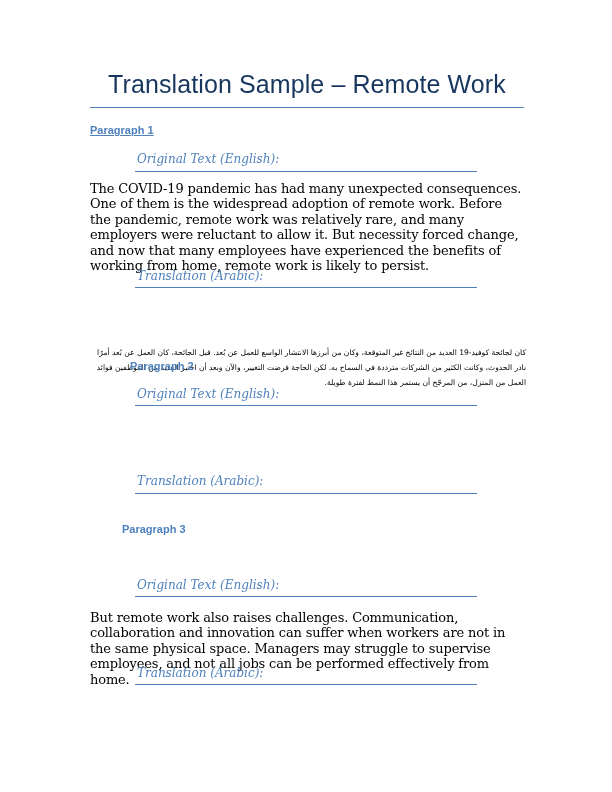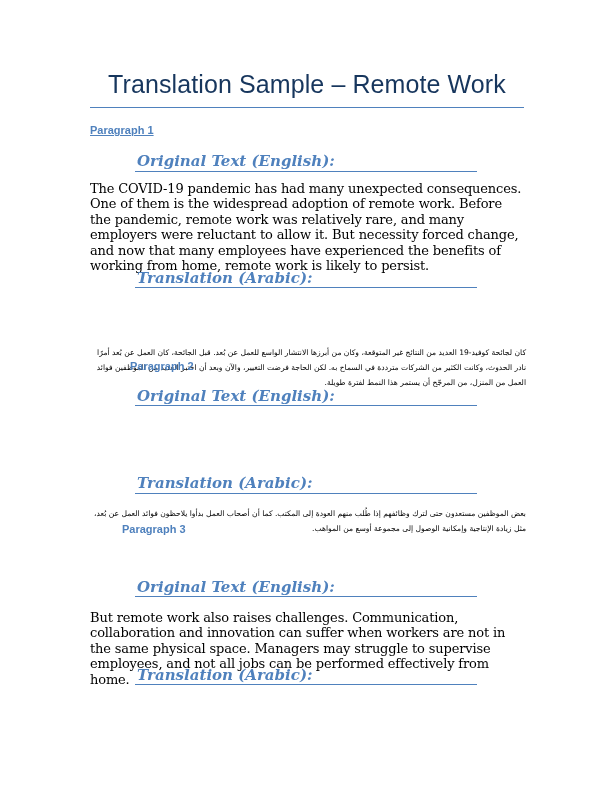--- a/index.html
+++ b/index.html
@@ -45,23 +45,23 @@
       left: 90px;
       font-family: "Liberation Sans", sans-serif;
       font-weight: bold;
       font-size: 11px;
       color: #4f81bd;
     }
     .sub-heading {
       position: absolute;
       left: 137px;
       font-family: "DejaVu Serif", serif;
-      font-weight: bold;
+      font-weight: normal;
       font-style: italic;
-      font-size: 15px;
+      font-size: 12px;
       color: #4f81bd;
     }
     .sub-rule {
       position: absolute;
       left: 135px;
       width: 342px;
       height: 0;
       border-top: 1px solid #4f81bd;
     }
     .body-en {
@@ -100,21 +100,20 @@
   <div class="body-en" style="top:181px;">The COVID-19 pandemic has had many unexpected consequences. One of them is the widespread adoption of remote work. Before the pandemic, remote work was relatively rare, and many employers were reluctant to allow it. But necessity forced change, and now that many employees have experienced the benefits of working from home, remote work is likely to persist.</div>
   <div class="sub-heading" style="top:269px;">Translation (Arabic):</div>
   <div class="sub-rule" style="top:287px;"></div>
   <div class="body-ar" style="top:297px;margin-top:48px;">كان لجائحة كوفيد-19 العديد من النتائج غير المتوقعة، وكان من أبرزها الانتشار الواسع للعمل عن بُعد. قبل الجائحة، كان العمل عن بُعد أمرًا نادر الحدوث، وكانت الكثير من الشركات مترددة في السماح به. لكن الحاجة فرضت التغيير، والآن وبعد أن اختبر العديد من الموظفين فوائد العمل من المنزل، من المرجّح أن يستمر هذا النمط لفترة طويلة.</div>
 
   <div class="para-heading" style="top:360px;margin-left:40px;">Paragraph 2</div>
   <div class="sub-heading" style="top:387px;">Original Text (English):</div>
   <div class="sub-rule" style="top:405px;"></div>
   <div class="sub-heading" style="top:474px;">Translation (Arabic):</div>
   <div class="sub-rule" style="top:493px;"></div>
-  <div class="body-ar" style="top:506px;">بعض الموظفين مستعدون حتى لترك وظائفهم إذا طُلب منهم العودة إلى المكتب. كما أن أصحاب العمل بدأوا يلاحظون فوائد العمل عن بُعد، مثل زيادة الإنتاجية وإمكانية الوصول إلى مجموعة أوسع من المواهب.</div>
 
   <div class="para-heading" style="top:523px;padding-left:32px;">Paragraph 3</div>
   <div class="sub-heading" style="top:578px;">Original Text (English):</div>
   <div class="sub-rule" style="top:596px;"></div>
   <div class="body-en" style="top:610px;">But remote work also raises challenges. Communication, collaboration and innovation can suffer when workers are not in the same physical space. Managers may struggle to supervise employees, and not all jobs can be performed effectively from home.</div>
   <div class="sub-heading" style="top:666px;">Translation (Arabic):</div>
   <div class="sub-rule" style="top:684px;"></div>
 
 </div>
 

